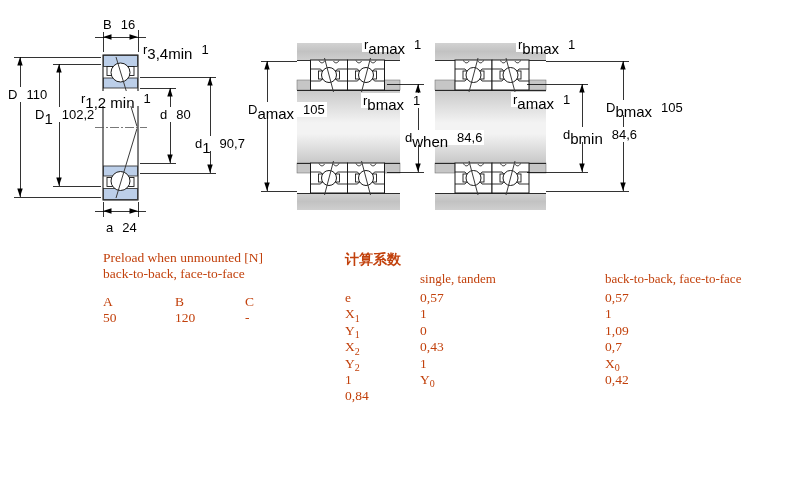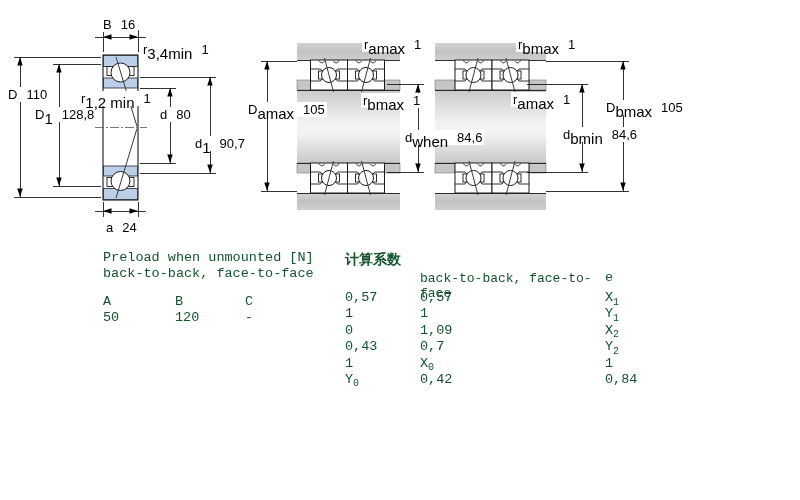--- a/index.html
+++ b/index.html
@@ -12,21 +12,21 @@
   
   .dim {
     position:absolute; white-space:nowrap; color:#000;
     font:13px "Liberation Sans", sans-serif; line-height:14px;
     background:#ffffff; padding:0 2px;
   }
   .dim .sub { font-size:15px; position:relative; top:5px; letter-spacing:0; }
   .dim .val { margin-left:9px; }
 
   
-  .serif { font-family:Liberation Mono, monospace; color:#14532d; }
+  .serif { font-family:Liberation Serif, serif; color:#c2410c; }
   .preload { position:absolute; left:103px; top:250px; width:230px; }
   .preload .t-title { position:absolute; left:0; top:0; font-weight:normal; font-size:13.5px; white-space:nowrap; }
   .preload .t-sub   { position:absolute; left:0; top:16px; font-size:13.5px; white-space:nowrap; }
   .preload .row { position:absolute; left:0; display:grid; grid-template-columns:72px 70px 40px; font-size:13.5px; }
   .preload .row.hdr { top:44px; }
   .preload .row.vals { top:60px; }
 
   .calc-title { position:absolute; left:345px; top:251px; font-weight:bold; font-size:14px; white-space:nowrap; }
   .calc {
     position:absolute; left:345px; top:270px;
@@ -215,21 +215,21 @@
           <polygon points="582,172 579.3,163.5 584.7,163.5"></polygon>
       <polygon points="623,61 620.3,69.5 625.7,69.5"></polygon>
           <polygon points="623,191 620.3,182.5 625.7,182.5"></polygon>
     </g>
   </g>
 </svg>
 
 <div class="dim" style="left:101px;top:17px"><span class="sym">B</span><span class="sub"></span><span class="val">16</span></div>
 <div class="dim" style="left:141px;top:42px"><span class="sym">r</span><span class="sub">3,4min</span><span class="val">1</span></div>
 <div class="dim" style="left:6px;top:87px"><span class="sym">D</span><span class="sub"></span><span class="val">110</span></div>
-<div class="dim" style="left:33px;top:107px"><span class="sym">D</span><span class="sub">1</span><span class="val">128,8</span></div>
+<div class="dim" style="left:33px;top:107px"><span class="sym">D</span><span class="sub">1</span><span class="val">102,2</span></div>
 <div class="dim" style="left:79px;top:91px"><span class="sym">r</span><span class="sub">1,2 min</span><span class="val">1</span></div>
 <div class="dim" style="left:158px;top:107px"><span class="sym">d</span><span class="sub"></span><span class="val">80</span></div>
 <div class="dim" style="left:193px;top:136px"><span class="sym">d</span><span class="sub">1</span><span class="val">90,7</span></div>
 <div class="dim" style="left:104px;top:220px"><span class="sym">a</span><span class="sub"></span><span class="val">24</span></div>
 
 <div class="dim" style="left:362px;top:37px"><span class="sym">r</span><span class="sub">amax</span><span class="val">1</span></div>
 <div class="dim" style="left:361px;top:93px"><span class="sym">r</span><span class="sub">bmax</span><span class="val">1</span></div>
 <div class="dim" style="left:246px;top:102px"><span class="sym">D</span><span class="sub">amax</span><span class="val">105</span></div>
 <div class="dim" style="left:403px;top:130px"><span class="sym">d</span><span class="sub">when</span><span class="val">84,6</span></div>
 
@@ -249,20 +249,21 @@
   <div class="row vals">
     <div>50</div>
     <div>120</div>
     <div>-</div>
   </div>
 </div>
 
 <div class="calc-title serif">计算系数</div>
 <div class="calc serif">
   <div class="hcell"></div>
+  <div class="hcell">single, tandem</div>
   <div class="hcell">back-to-back, face-to-face</div>
 
   <div class="cell"><span>e</span><span class="sub"></span></div>
   <div class="cell">0,57</div>
   <div class="cell">0,57</div>
 
   <div class="cell"><span>X</span><span class="sub">1</span></div>
   <div class="cell">1</div>
   <div class="cell">1</div>
 

